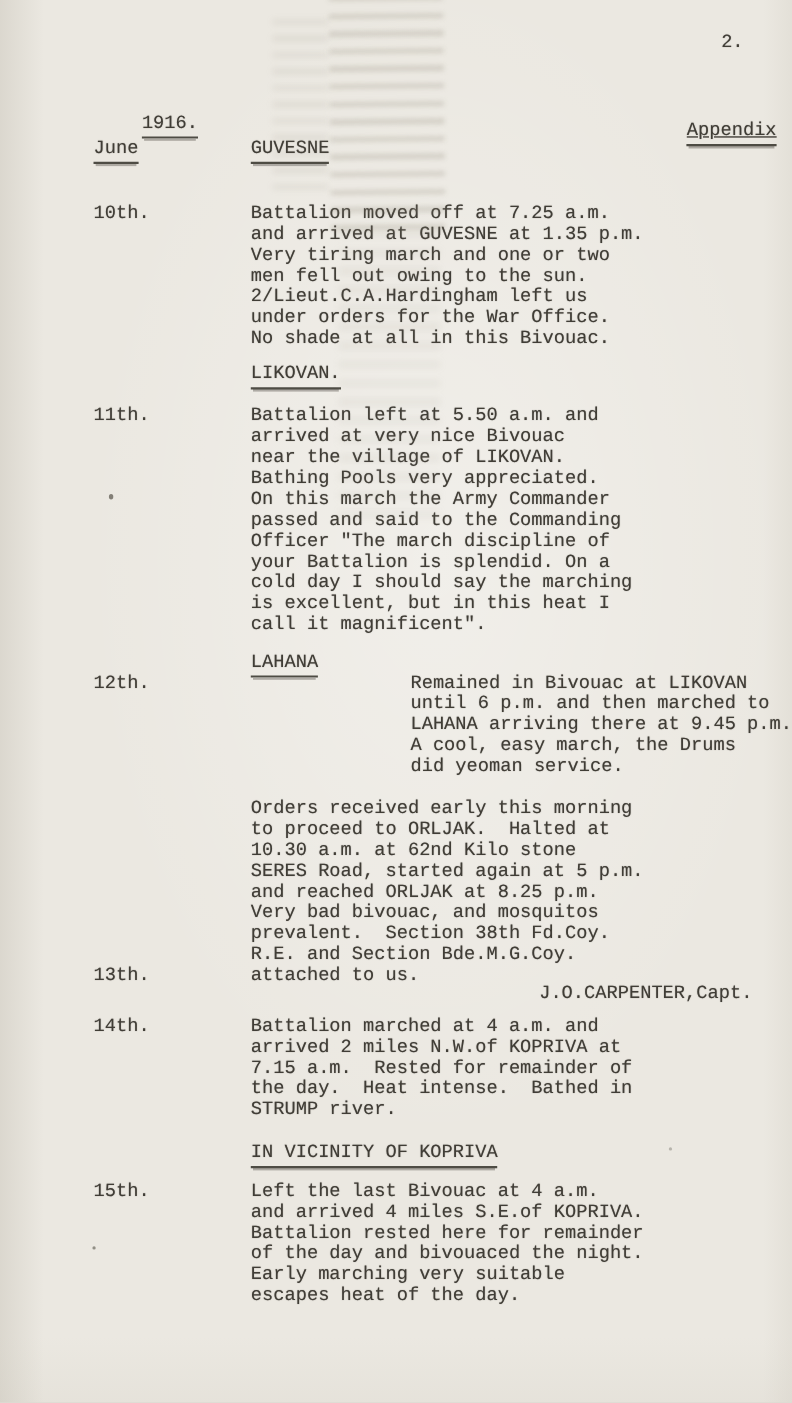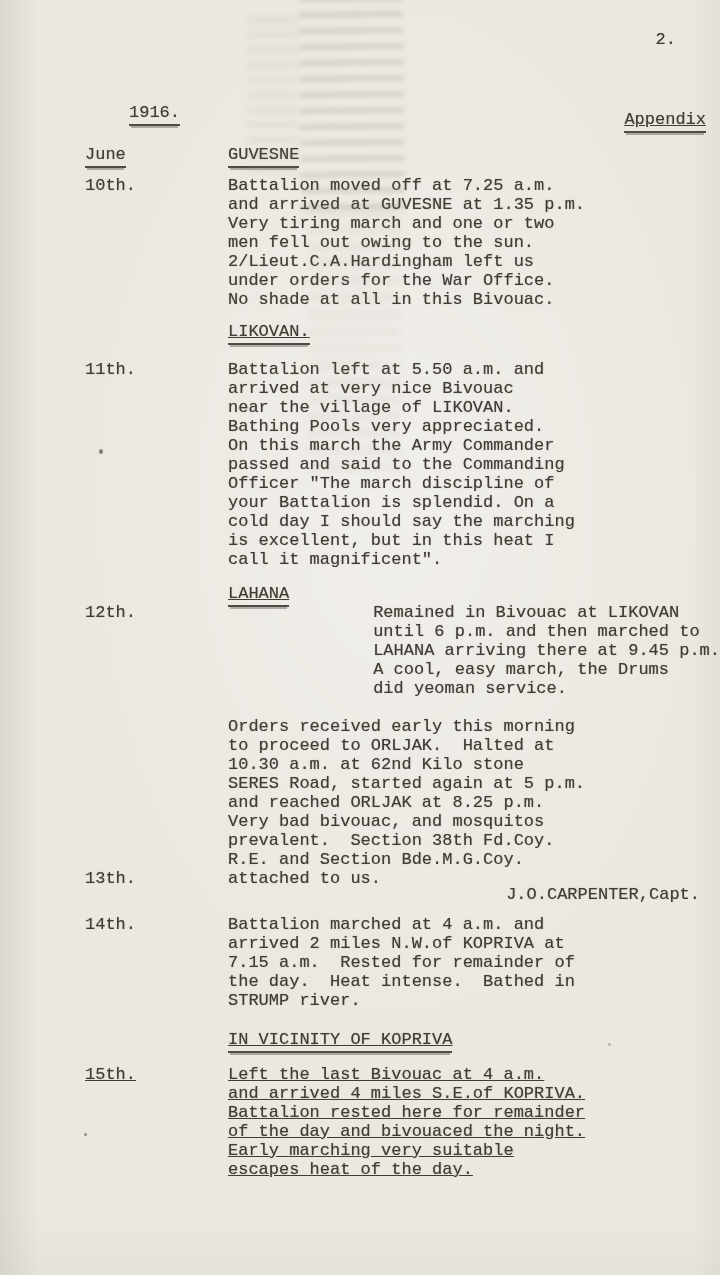--- a/index.html
+++ b/index.html
@@ -41,35 +41,35 @@
   .page-number{position:absolute;top:30px;right:44px;}
   .header-row{display:flex;justify-content:space-between;align-items:flex-start;
     padding:0 14px 0 85px;margin-left:44px;}
   .appendix{position:relative;top:7px;text-decoration:underline;}
   .u{border-bottom:2px solid rgba(56,53,46,0.88);
      box-shadow:0 4px 0 -2px rgba(56,53,46,0.35);
      padding-bottom:2px;}
   .row{display:flex;padding-left:85px;}
   .row .date{width:143px;flex:none;}
   .row .body{white-space:pre-wrap;}
-  .heading-row{margin-left:228px;text-decoration:underline;}
-  .signature{text-align:right;padding-right:20px;margin-top:-3px;}
+  .heading-row{margin-left:228px;}
+  .signature{text-align:right;padding-right:36px;margin-top:-3px;}
 
-  .m-june{margin-top:19px;}
-  .m-e0{margin-top:12px;}
+  .m-june{}
+  .m-e0{margin-top:40px;}
   .m-h1{margin-top:13px;}
   .m-e1{margin-top:19px;font-family:Liberation Mono, monospace;}
   .m-h2{margin-top:15px;}
   .m-e2{margin-top:0;justify-content:space-between;}
   .m-h3{margin-top:17px;}
   .m-e3{margin-top:19px;align-items:flex-end;}
   .m-h4{margin-top:3px;}
   .m-e4{margin-top:11px;}
   .m-h5{margin-top:20px;}
-  .m-e5{margin-top:16px;text-decoration:underline;}
+  .m-e5{margin-top:16px;}
 </style>
 </head>
 <body>
 
 <div class="page">
 
   <div class="ghost ghost-a"></div>
   <div class="ghost ghost-b"></div>
   <div class="ghost ghost-c"></div>
   <div class="speck speck-a"></div>

